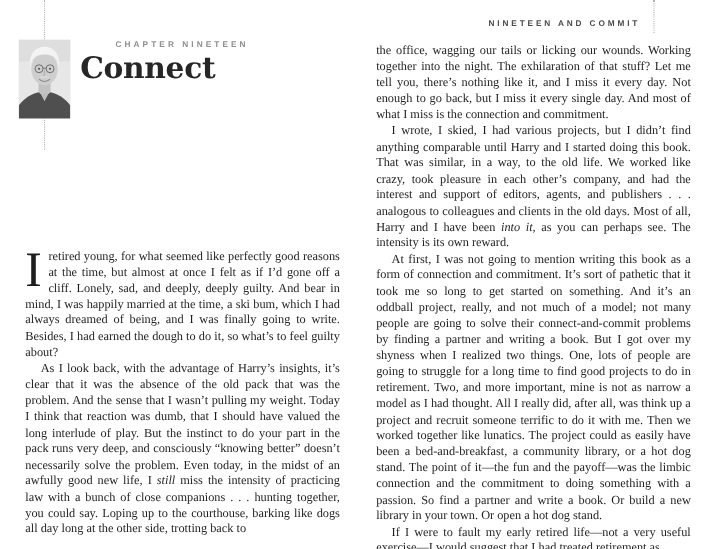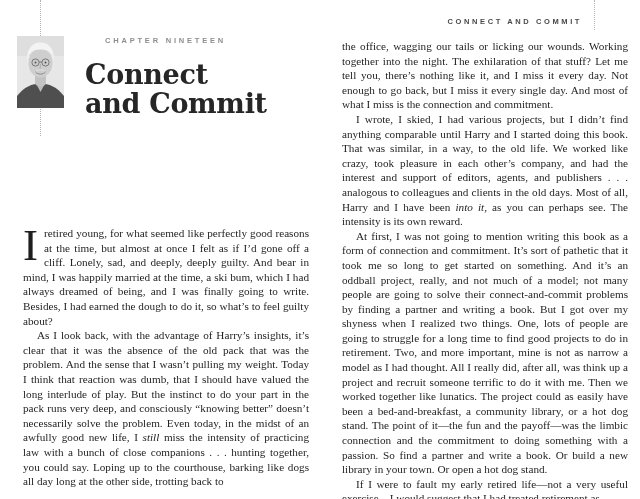--- a/index.html
+++ b/index.html
@@ -36,21 +36,21 @@
     font-size: 7.5px;
     font-weight: bold;
     letter-spacing: 2.8px;
     color: #8e8e8e;
     white-space: nowrap;
     margin-left: 29px;
   }
   .chapter-title {
     position: absolute;
     left: 73px; top: 48px;
-    margin: 12px;
+    margin: 0;
     font-family: "DejaVu Serif", serif;
     font-size: 27px;
     line-height: 29px;
     font-weight: bold;
     color: #262626;
     letter-spacing: -0.3px;
   }
 
   .running-header {
     position: absolute;
@@ -130,30 +130,30 @@
         <circle cx="28.5" cy="26.5" r="1" fill="#555555"></circle>
 
         <path d="M23.5,28 L23,33" stroke="#a8a8a8" stroke-width="0.9" fill="none"></path>
         <path d="M18.5,36 C21,38.8 26,38.8 28.5,36" stroke="#8b8b8b" stroke-width="1" fill="none"></path>
         <path d="M19.5,34.6 C22,33.6 25,33.6 27.5,34.6" stroke="#d9d9d9" stroke-width="1.6" fill="none"></path>
       </svg>
     </div>
 
     <div class="chapter-label">CHAPTER NINETEEN</div>
 
-    <h1 class="chapter-title"><span>Connect</span><br><span>and Commit</span></h1>
+    <h1 class="chapter-title"><span>Connect</span><br></h1>
 
     <div class="body-col left-col">
         <p><span class="dropcap">I</span><span>retired young, for what seemed like perfectly good reasons at the time, but almost at once I felt as if I’d gone off a cliff. Lonely, sad, and deeply, deeply guilty. And bear in mind, I was happily married at the time, a ski bum, which I had always dreamed of being, and I was finally going to write. Besides, I had earned the dough to do it, so what’s to feel guilty about?</span></p>
         <p class="indent"><span>As I look back, with the advantage of Harry’s insights, it’s clear that it was the absence of the old pack that was the problem. And the sense that I wasn’t pulling my weight. Today I think that reaction was dumb, that I should have valued the long interlude of play. But the instinct to do your part in the pack runs very deep, and consciously “knowing better” doesn’t necessarily solve the problem. Even today, in the midst of an awfully good new life, I </span><em>still</em><span> miss the intensity of practicing law with a bunch of close companions . . . hunting together, you could say. Loping up to the courthouse, barking like dogs all day long at the other side, trotting back to</span></p>
       </div>
   </div>
 
   <div>
-    <div class="running-header">CONNECT AND COMMIT</div>
+    <div class="running-header">NINETEEN AND COMMIT</div>
     <div class="rule rule-right"></div>
     <div class="page-number">269</div>
 
     <div class="body-col right-col">
         <p><span>the office, wagging our tails or licking our wounds. Working together into the night. The exhilaration of that stuff? Let me tell you, there’s nothing like it, and I miss it every day. Not enough to go back, but I miss it every single day. And most of what I miss is the connection and commitment.</span></p>
         <p class="indent"><span>I wrote, I skied, I had various projects, but I didn’t find anything comparable until Harry and I started doing this book. That was similar, in a way, to the old life. We worked like crazy, took pleasure in each other’s company, and had the interest and support of editors, agents, and publishers . . . analogous to colleagues and clients in the old days. Most of all, Harry and I have been </span><em>into it,</em><span> as you can perhaps see. The intensity is its own reward.</span></p>
         <p class="indent"><span>At first, I was not going to mention writing this book as a form of connection and commitment. It’s sort of pathetic that it took me so long to get started on something. And it’s an oddball project, really, and not much of a model; not many people are going to solve their connect-and-commit problems by finding a partner and writing a book. But I got over my shyness when I realized two things. One, lots of people are going to struggle for a long time to find good projects to do in retirement. Two, and more important, mine is not as narrow a model as I had thought. All I really did, after all, was think up a project and recruit someone terrific to do it with me. Then we worked together like lunatics. The project could as easily have been a bed-and-breakfast, a community library, or a hot dog stand. The point of it—the fun and the payoff—was the limbic connection and the commitment to doing something with a passion. So find a partner and write a book. Or build a new library in your town. Or open a hot dog stand.</span></p>
         <p class="indent"><span>If I were to fault my early retired life—not a very useful exercise—I would suggest that I had treated retirement as</span></p>
       </div>
   </div>

